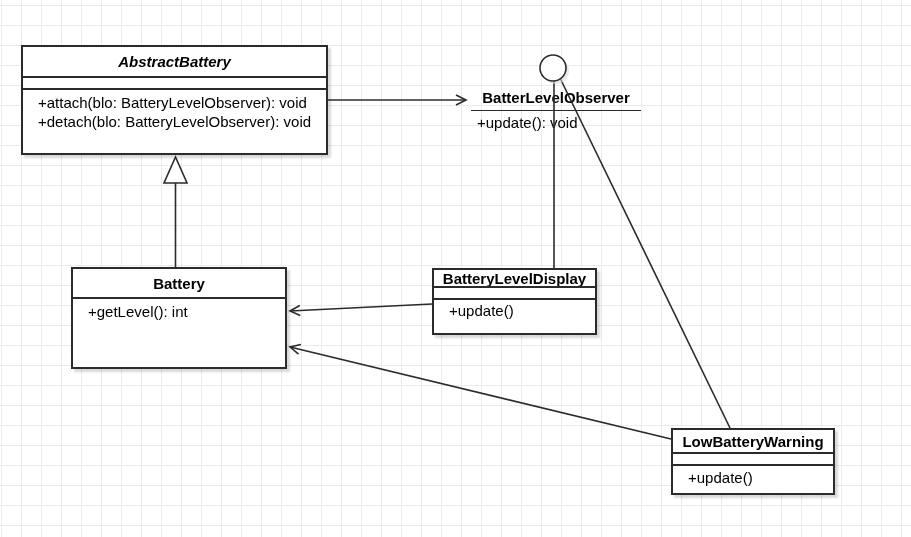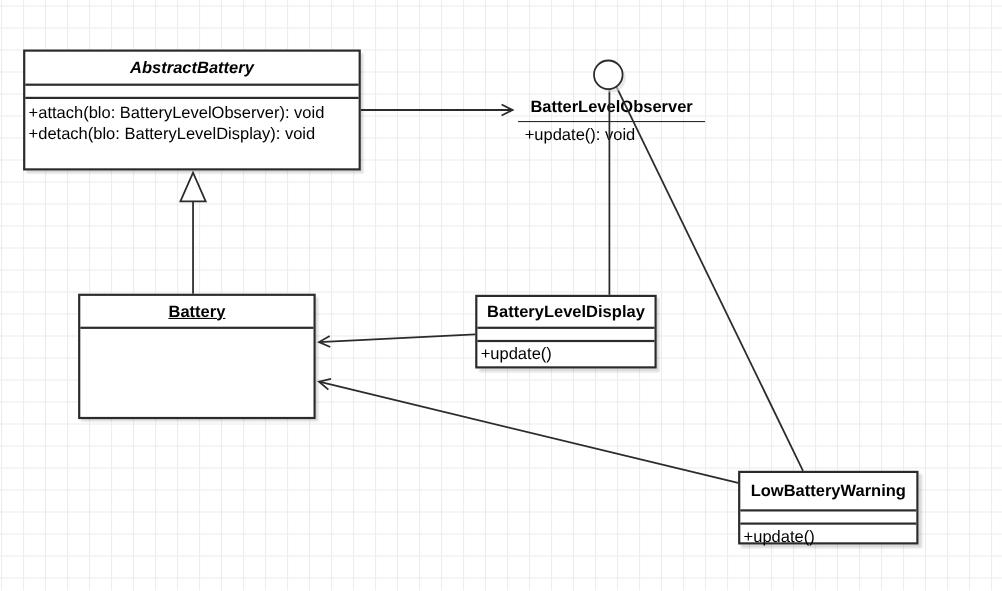--- a/index.html
+++ b/index.html
@@ -37,21 +37,21 @@
     font-weight: bold;
     display: flex;
     align-items: center;
     justify-content: center;
   }
   .sec-title.italic { font-style: italic; }
   .sec-attrs, .sec-methods {
     border-top: 2px solid #2b2b2b;
     font-size: 15px;
     line-height: 19px;
-    padding: 3px 2px 0 3px;
+    padding: 3px 2px 0 15px;
     white-space: nowrap;
   }
   .iface {
     position: absolute;
     left: 471px;
     top: 89px;
     width: 170px;
   }
   .iface-name {
     font-size: 15px;
@@ -83,40 +83,41 @@
 </head>
 <body>
 
 <div class="canvas">
 
   <div class="uml-class" style="left:21px; top:45px; width:307px; height:110px;">
     <div class="sec sec-title italic" style="height:29px;">AbstractBattery</div>
     <div class="sec sec-attrs" style="height:12px;"></div>
     <div class="sec sec-methods" style="height:65px;">
       <div>+attach(blo: BatteryLevelObserver): void</div>
-      <div>+detach(blo: BatteryLevelDisplay): void</div>
+      <div>+detach(blo: BatteryLevelObserver): void</div>
     </div>
   </div>
 
-  <div class="uml-class" style="left:71px; top:267px; width:216px; height:114px;text-decoration:underline;">
+  <div class="uml-class" style="left:71px; top:267px; width:216px; height:102px;">
     <div class="sec sec-title" style="height:28px;">Battery</div>
     <div class="sec sec-methods" style="height:45px;">
+      <div>+getLevel(): int</div>
     </div>
   </div>
 
   <div class="uml-class" style="left:432px; top:268px; width:165px; height:67px;">
-    <div class="sec sec-title" style="height:27px;text-align:right;">BatteryLevelDisplay</div>
+    <div class="sec sec-title" style="height:16px;text-align:right;">BatteryLevelDisplay</div>
     <div class="sec sec-attrs" style="height:12px;"></div>
     <div class="sec sec-methods" style="height:24px; padding-top:1px;">
       <div>+update()</div>
     </div>
   </div>
 
   <div class="uml-class" style="left:671px; top:428px; width:164px; height:67px;">
-    <div class="sec sec-title" style="height:33px;">LowBatteryWarning</div>
+    <div class="sec sec-title" style="height:22px;">LowBatteryWarning</div>
     <div class="sec sec-attrs" style="height:12px;"></div>
     <div class="sec sec-methods" style="height:26px; padding-top:2px;">
       <div>+update()</div>
     </div>
   </div>
 
   <div class="iface">
     <div class="iface-name">BatterLevelObserver</div>
     <div class="iface-method">+update(): void</div>
   </div>

